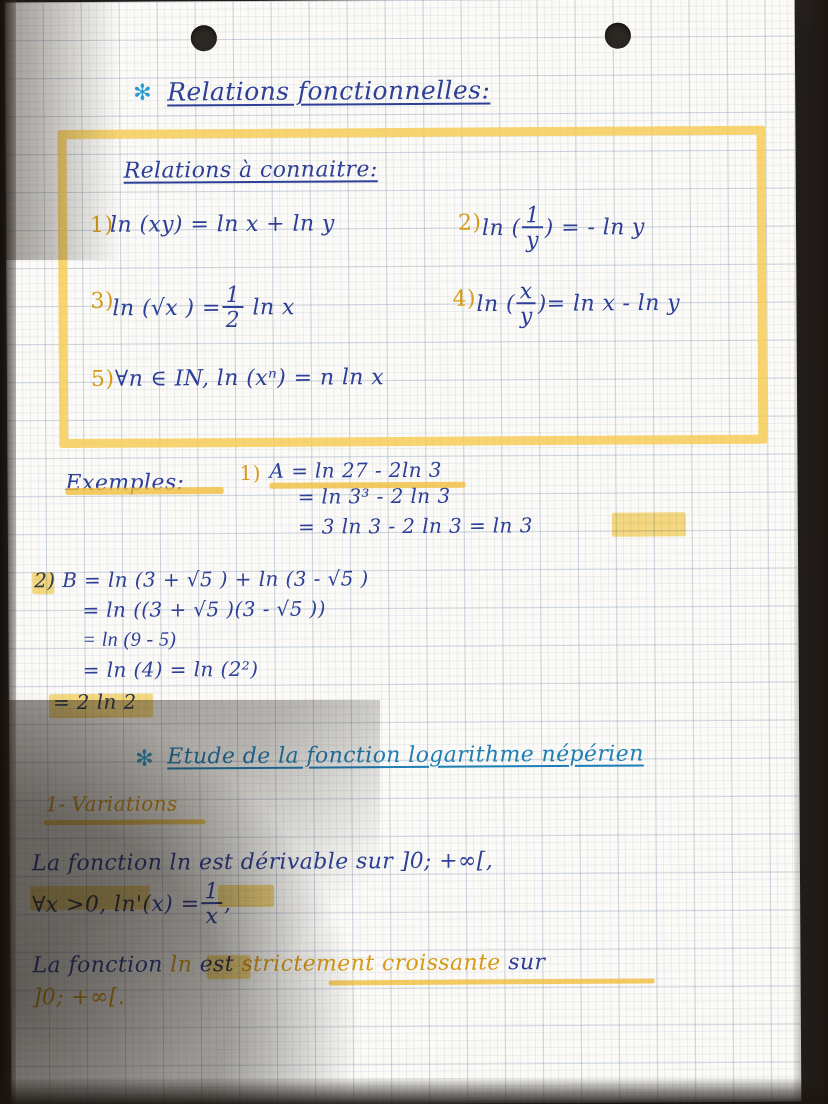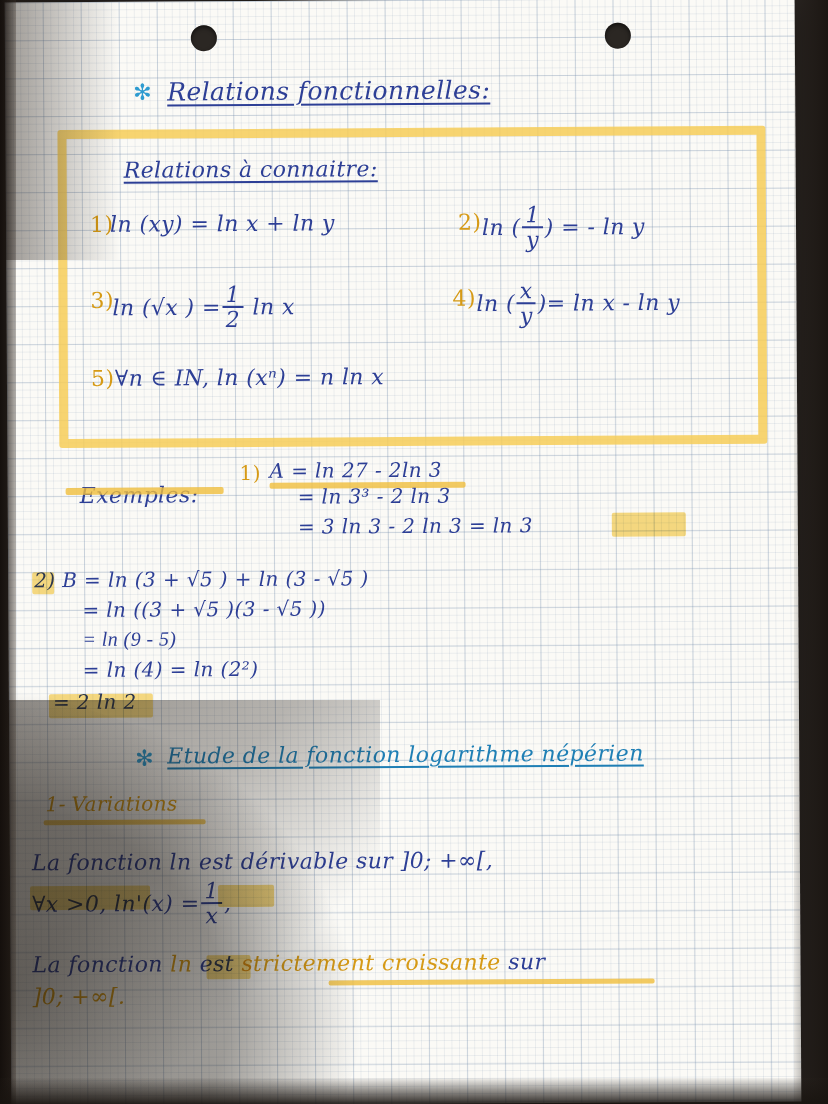--- a/index.html
+++ b/index.html
@@ -194,21 +194,21 @@
 
     <div class="hw s24 orange" style="left:446px; top:286px;">4)</div>
     <div class="hw s24 blue ital" style="left:470px; top:282px;">
       <span>ln (</span><span class="frac"><span class="num">x</span><span class="den">y</span></span><span>)</span><span>=</span>
       <span>ln x - ln y</span>
     </div>
 
     <div class="hw s24 orange" style="left:84px; top:364px;">5)</div>
     <div class="hw s24 blue ital" style="left:108px; top:364px;">∀n ∈ IN,  ln (xⁿ) = n ln x</div>
 
-    <div class="hw s24 blue ital" style="left:58px; top:481px;margin-left:14px;">Exemples:</div>
+    <div class="hw s24 blue ital" style="left:58px; top:468px;">Exemples:</div>
     <div class="hl-under" style="left:58px; top:486px; width:158px; height:7px;"></div>
 
     <div class="hw s21 orange" style="left:232px; top:460px;">1)</div>
     <div class="hw s21 blue ital" style="left:262px; top:458px;">A = ln 27 - 2ln 3</div>
     <div class="hl-under" style="left:262px; top:482px; width:196px; height:6px;"></div>
     <div class="hw s21 blue ital" style="left:290px; top:484px;">= ln 3³ - 2 ln 3</div>
     <div class="hw s21 blue ital" style="left:290px; top:514px;">= 3 ln 3 - 2 ln 3 = ln 3</div>
     <div class="hl-mark" style="left:604px; top:514px; width:74px; height:24px;"></div>
 
     <div class="hw s21 blue ital" style="left:26px; top:566px;">2)</div>

